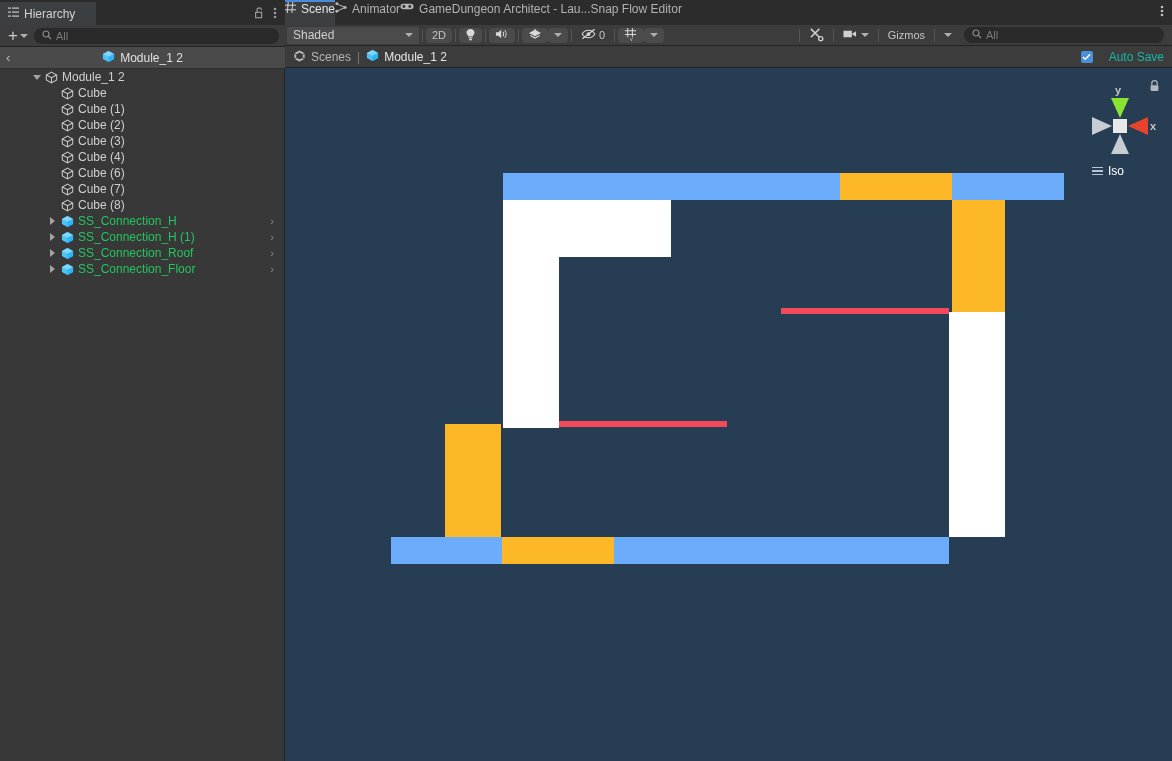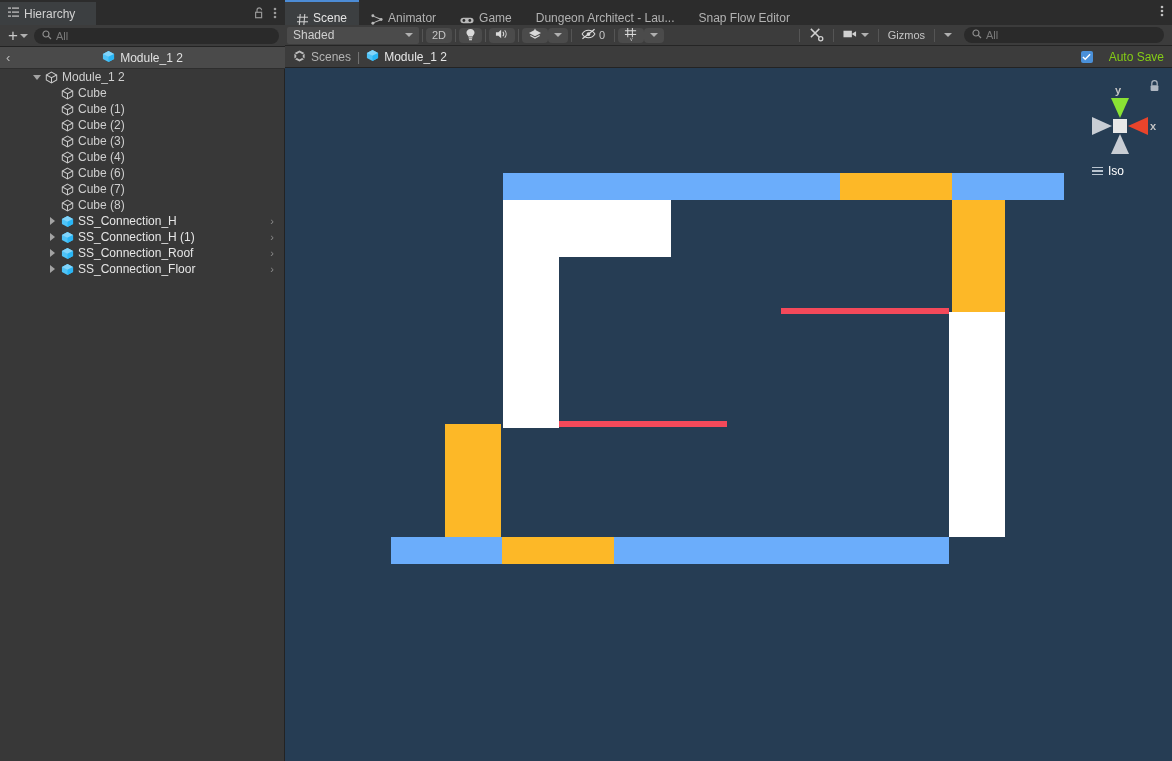--- a/index.html
+++ b/index.html
@@ -86,39 +86,39 @@
     width: 0; height: 0; border-top: 4px solid transparent;
     border-bottom: 4px solid transparent; border-left: 5px solid #a3a3a3;
     display: block;
   }
   .tw-arrow.open i {
     border-left: 4px solid transparent; border-right: 4px solid transparent;
     border-top: 5px solid #a3a3a3; border-bottom: 0;
   }
   .tw-icon { flex: 0 0 16px; display: flex; align-items: center; justify-content: center; }
   .tw-label { margin-left: 3px; white-space: nowrap; }
-  .tw-label.prefab { color: #e5e5e5; }
+  .tw-label.prefab { color: #22c55e; }
   .tw-chev {
     margin-left: auto; color: #8a8a8a; font-size: 11px; padding-right: 2px;
   }
   .tree-vline {
     position: absolute; left: 31px; top: 0; width: 1px; bottom: 0;
   }
 
   
   .scene-panel {
     position: absolute; left: 285px; top: 0; right: 0; bottom: 0;
     background: #282828;
   }
   .scene-tabstrip {
     height: 25px; background: #2c2c2c; display: flex; align-items: stretch;
     position: relative;
   }
   .s-tab {
-    display: flex; align-items: flex-end; gap: 5px; padding: 0 12px;
+    display: flex; align-items: flex-start; gap: 5px; padding: 0 0;
     font-size: 12px; color: #a9a9a9; border-top: 2px solid transparent;
   }
   .s-tab.active {
     background: #3c3f41; color: #e4e4e4; border-top: 2px solid #4c8cd6;
   }
   .s-tab.plain { color: #b2b2b2; }
   .tabstrip-kebab {
     margin-left: auto; display: flex; align-items: center; padding: 0 8px;
   }
 
@@ -151,21 +151,21 @@
     height: 22px; background: #3c3c3c;
     display: flex; align-items: center; gap: 6px; padding: 0 8px;
     border-bottom: 1px solid #232323;
   }
   .bc-item { display: flex; align-items: center; gap: 5px; font-size: 12px; }
   .bc-scenes { color: #b4b4b4; }
   .bc-prefab { color: #e6e6e6; }
   .bc-div { color: #777; }
   .autosave {
     margin-left: auto; display: flex; align-items: center; gap: 16px;
-    color: #84cc16; font-size: 12px;
+    color: #14b8a6; font-size: 12px;
   }
   .chk {
     width: 12px; height: 12px; background: #4a90d9; border-radius: 2px;
     display: flex; align-items: center; justify-content: center;
   }
 
   
   .viewport {
     position: absolute; left: 0; top: 68px; right: 0; bottom: 0;
     background: #263D54; overflow: hidden;

